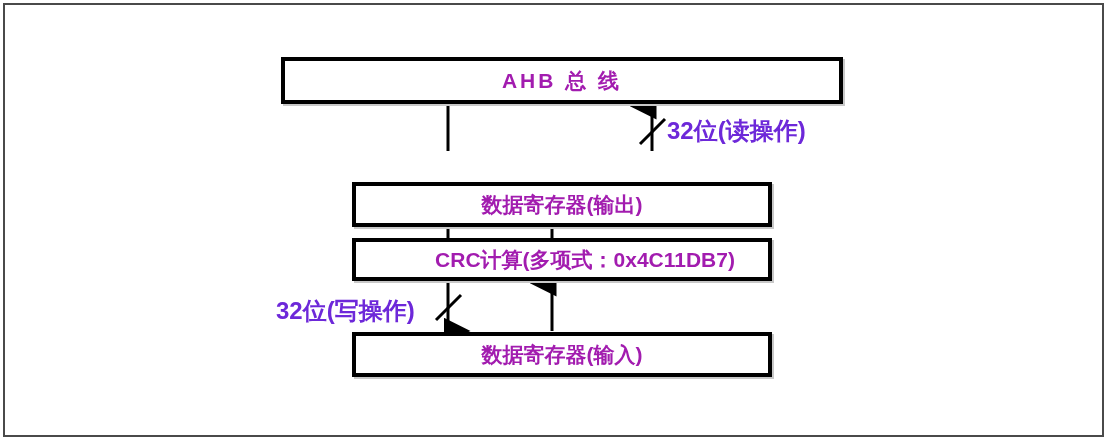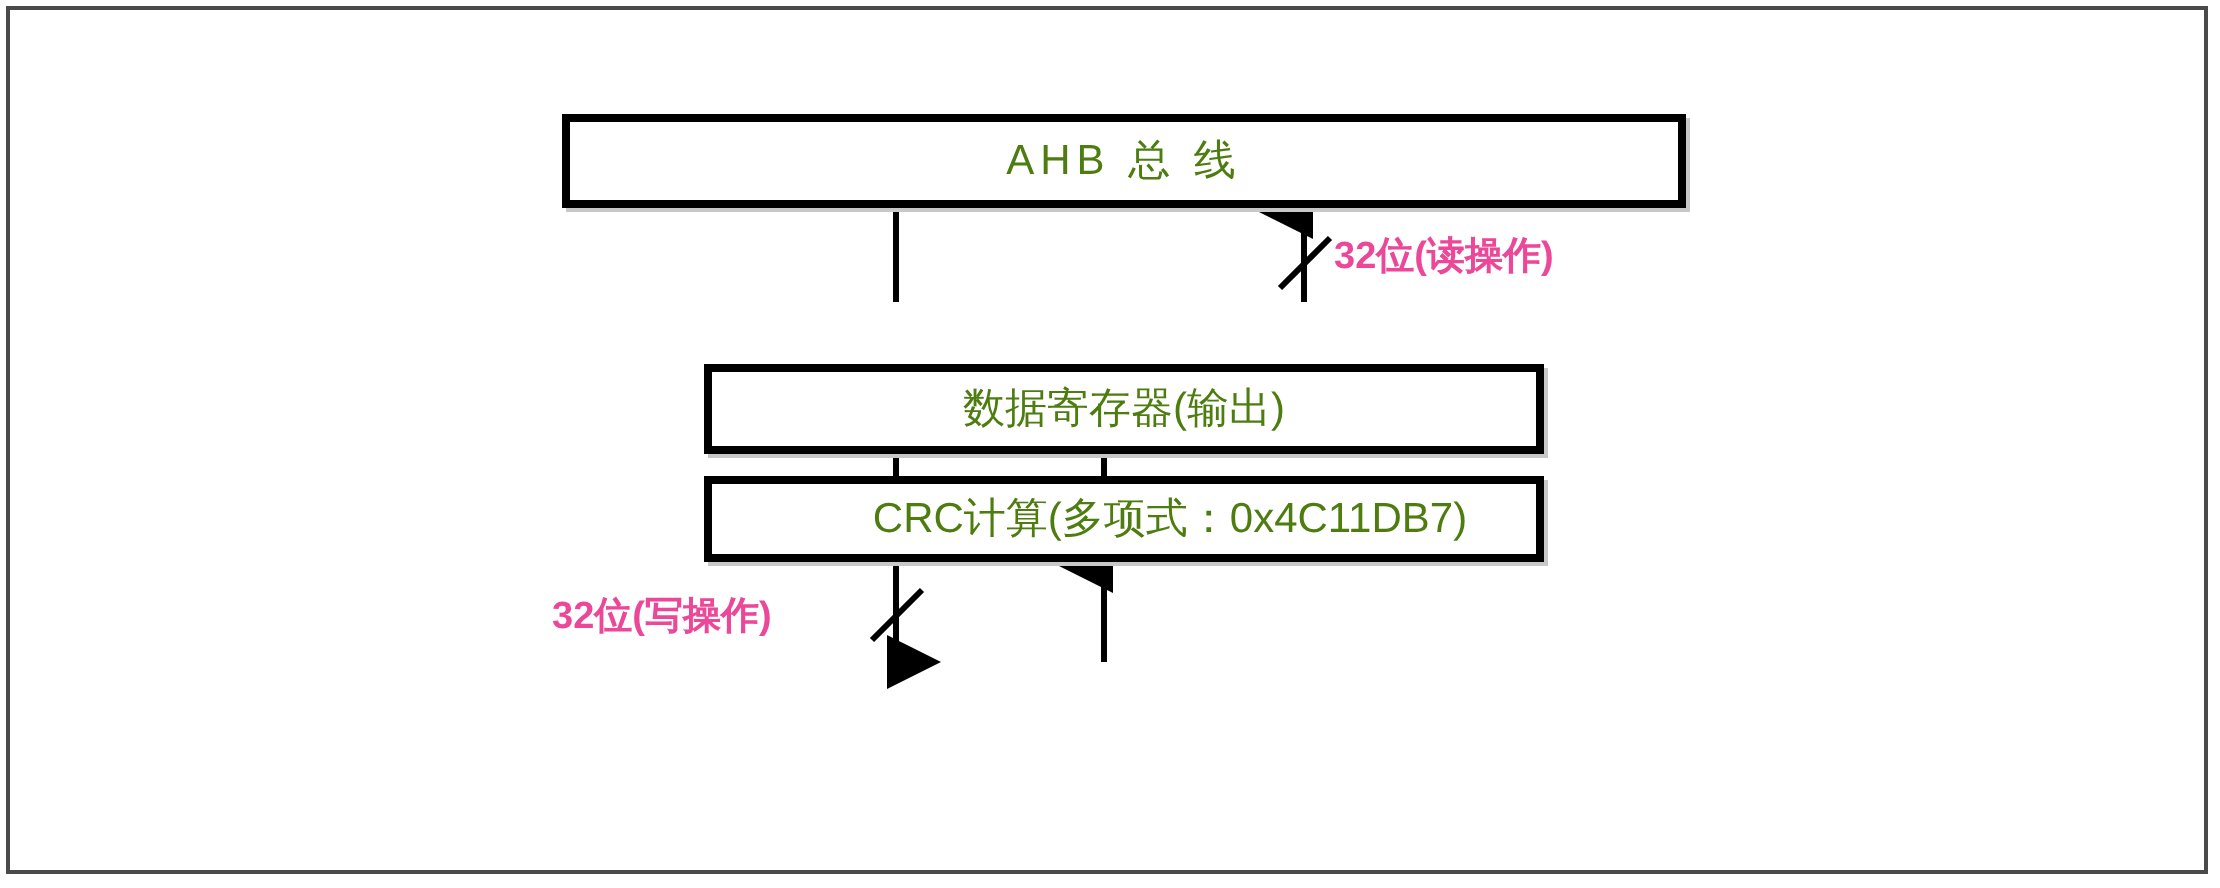--- a/index.html
+++ b/index.html
@@ -34,23 +34,23 @@
     box-sizing: border-box;
     background: #ffffff;
     border: 4px solid #000000;
     box-shadow: 2px 2px 0 0 #c8c8c8;
     display: flex;
     align-items: center;
     justify-content: center;
     z-index: 4;
   }
   .block-label {
-    font-weight: normal;
+    font-weight: bold;
     font-size: 21px;
-    color: #4d7c0f;
+    color: #a21caf;
     white-space: nowrap;
     letter-spacing: 0px;
     line-height: 1;
   }
   .block-label.spaced {
     letter-spacing: 3px;
   }
 
   #block-ahb {
     left: 281px;
@@ -86,22 +86,22 @@
     top: 0;
     width: 1110px;
     height: 444px;
     z-index: 2;
   }
 
   
   .annot {
     position: absolute;
     font-weight: bold;
-    font-size: 19px;
-    color: #ec4899;
+    font-size: 24px;
+    color: #6d28d9;
     white-space: nowrap;
     line-height: 1;
     z-index: 5;
   }
   #annot-read {
     left: 667px;
     top: 119px;
   }
   #annot-write {
     left: 276px;
@@ -145,18 +145,21 @@
   </div>
 
   <div class="block" id="block-dr-out">
     <span class="block-label">数据寄存器(输出)</span>
   </div>
 
   <div class="block" id="block-crc">
     <span class="block-label">CRC计算(多项式：0x4C11DB7)</span>
   </div>
 
+  <div class="block" id="block-dr-in">
+    <span class="block-label">数据寄存器(输入)</span>
+  </div>
 
   <div class="annot" id="annot-read">32位(读操作)</div>
 
   <div class="annot" id="annot-write">32位(写操作)</div>
 
 </div>
 
 </body></html>

